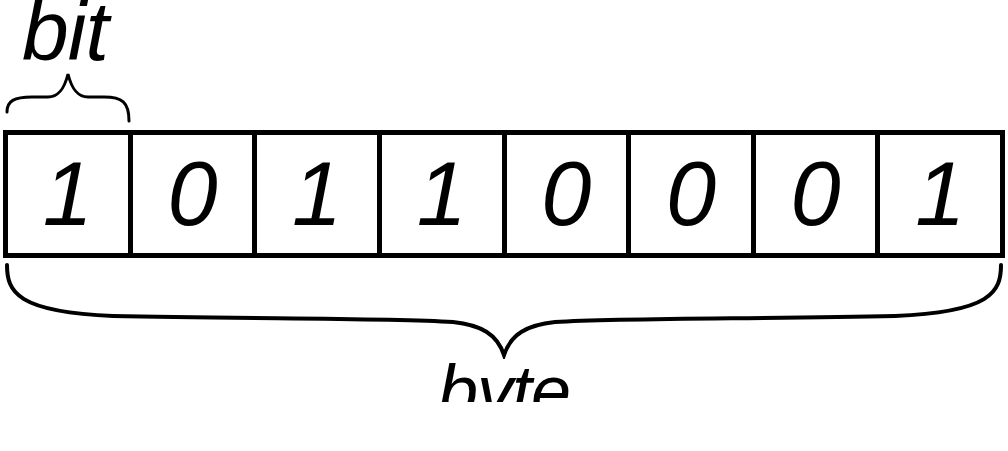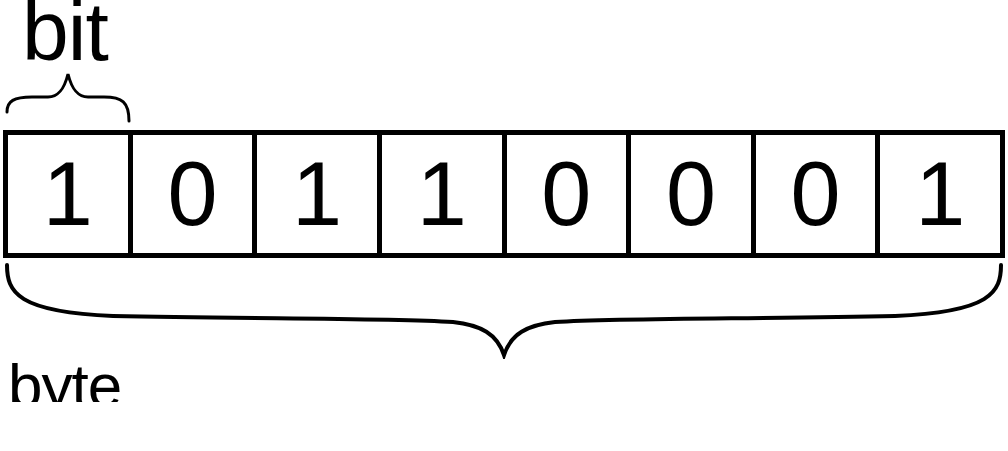--- a/index.html
+++ b/index.html
@@ -12,20 +12,21 @@
     background: var(--bg);
   }
   .canvas {
     position: relative;
     width: 1008px;
     height: 402px;
     background: var(--bg);
     color: var(--fg);
     font-family: "Liberation Sans", sans-serif;
     overflow: hidden;
+    font-style: italic;
   }
 
   
   .bit-label {
     position: absolute;
     left: 22px;
     top: -11px;
     font-size: 84px;
     line-height: 1;
     color: var(--fg);
@@ -72,25 +73,25 @@
     position: absolute;
     left: 3px;
     top: 262px;
     width: 1002px;
     height: 97px;
   }
 
   
   .byte-label {
     position: absolute;
-    left: 8px;
+    left: 0;
     right: 0;
     top: 355px;
-    text-align: left;
-    font-size: 62px;
+    text-align: center;
+    font-size: 72px;
     line-height: 1;
     color: var(--fg);
     letter-spacing: -1px;
   }
 
   svg { display: block; }
   svg path {
     fill: none;
     stroke: var(--fg);
     stroke-linecap: round;

